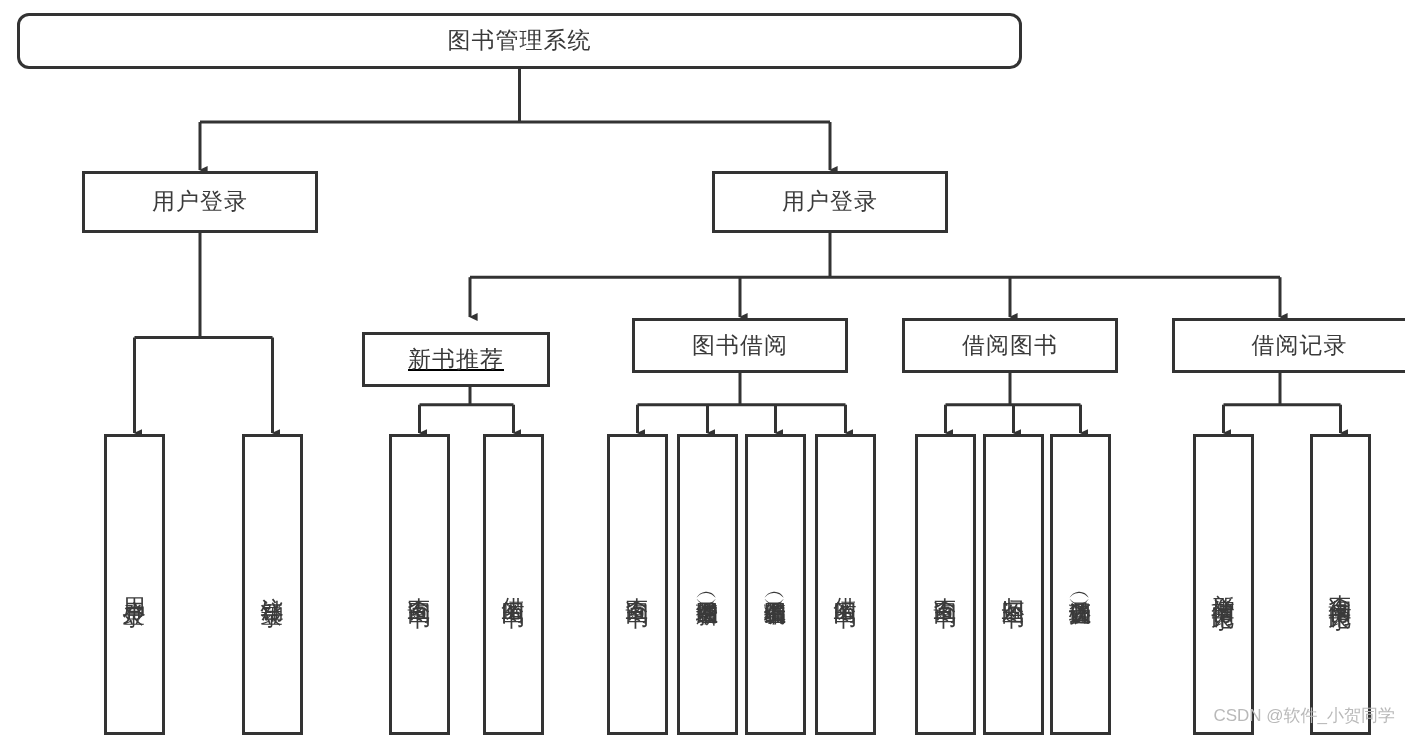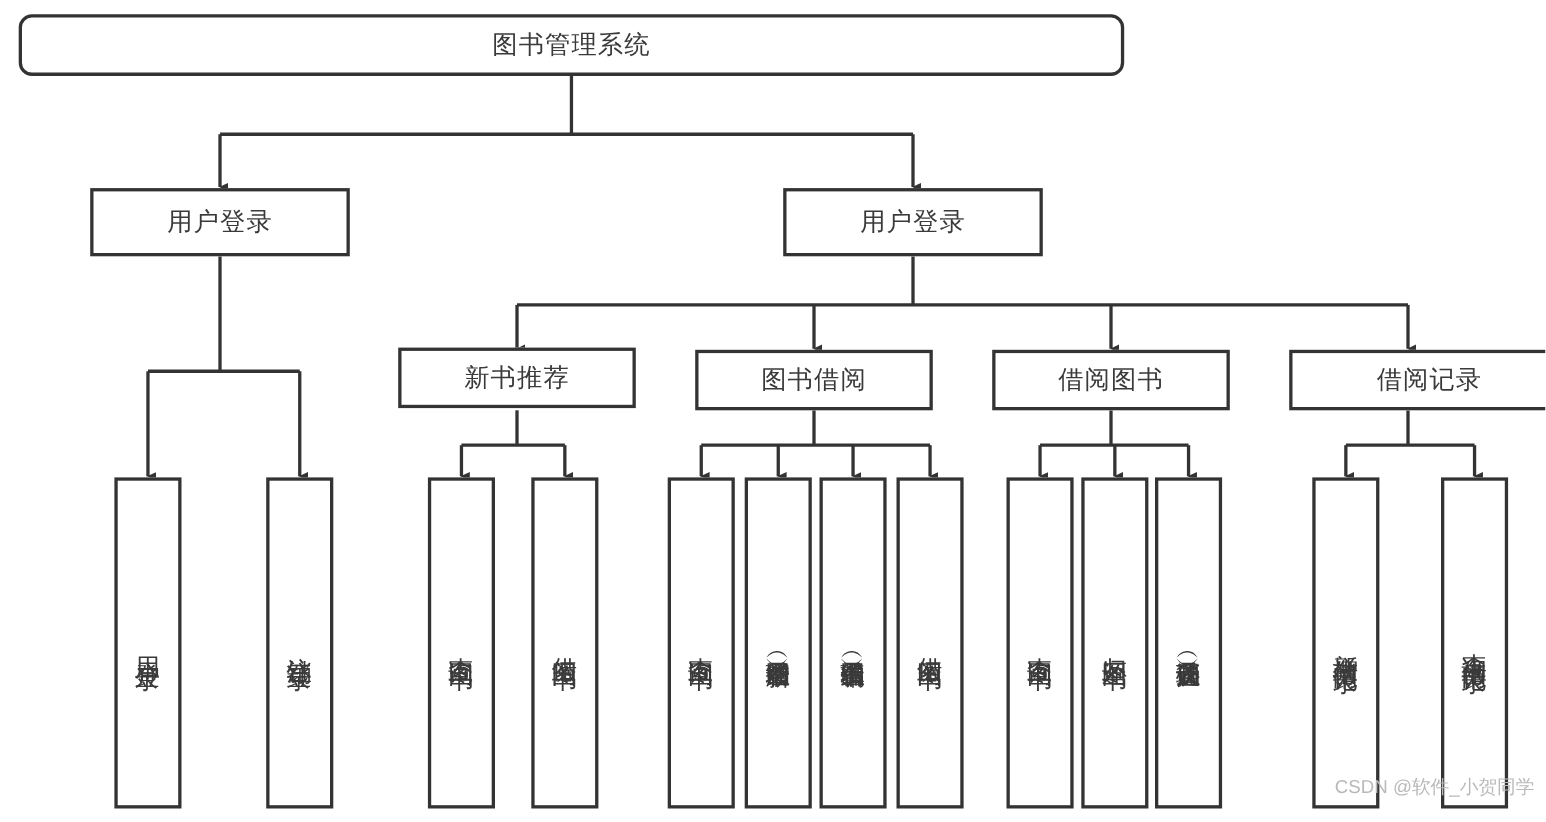--- a/index.html
+++ b/index.html
@@ -114,21 +114,21 @@
   <div id="nodes-layer">
       <div class="node-box" style="left: 17px; top: 13px; width: 1005px; height: 56px; border-radius: 12px;">
         <span class="node-label-h">图书管理系统</span>
       </div>
       <div class="node-box" style="left: 82px; top: 171px; width: 236px; height: 62px;">
         <span class="node-label-h">用户登录</span>
       </div>
       <div class="node-box" style="left: 712px; top: 171px; width: 236px; height: 62px;">
         <span class="node-label-h">用户登录</span>
       </div>
-      <div class="node-box" style="left: 362px; top: 316px; width: 216px; height: 55px;">
+      <div class="node-box" style="left: 362px; top: 332px; width: 188px; height: 55px; text-decoration: underline;">
         <span class="node-label-h">新书推荐</span>
       </div>
       <div class="node-box" style="left: 632px; top: 318px; width: 216px; height: 55px;">
         <span class="node-label-h">图书借阅</span>
       </div>
       <div class="node-box" style="left: 902px; top: 318px; width: 216px; height: 55px;">
         <span class="node-label-h">借阅图书</span>
       </div>
       <div class="node-box" style="left: 1172px; top: 318px; width: 255px; height: 55px;">
         <span class="node-label-h">借阅记录</span>

